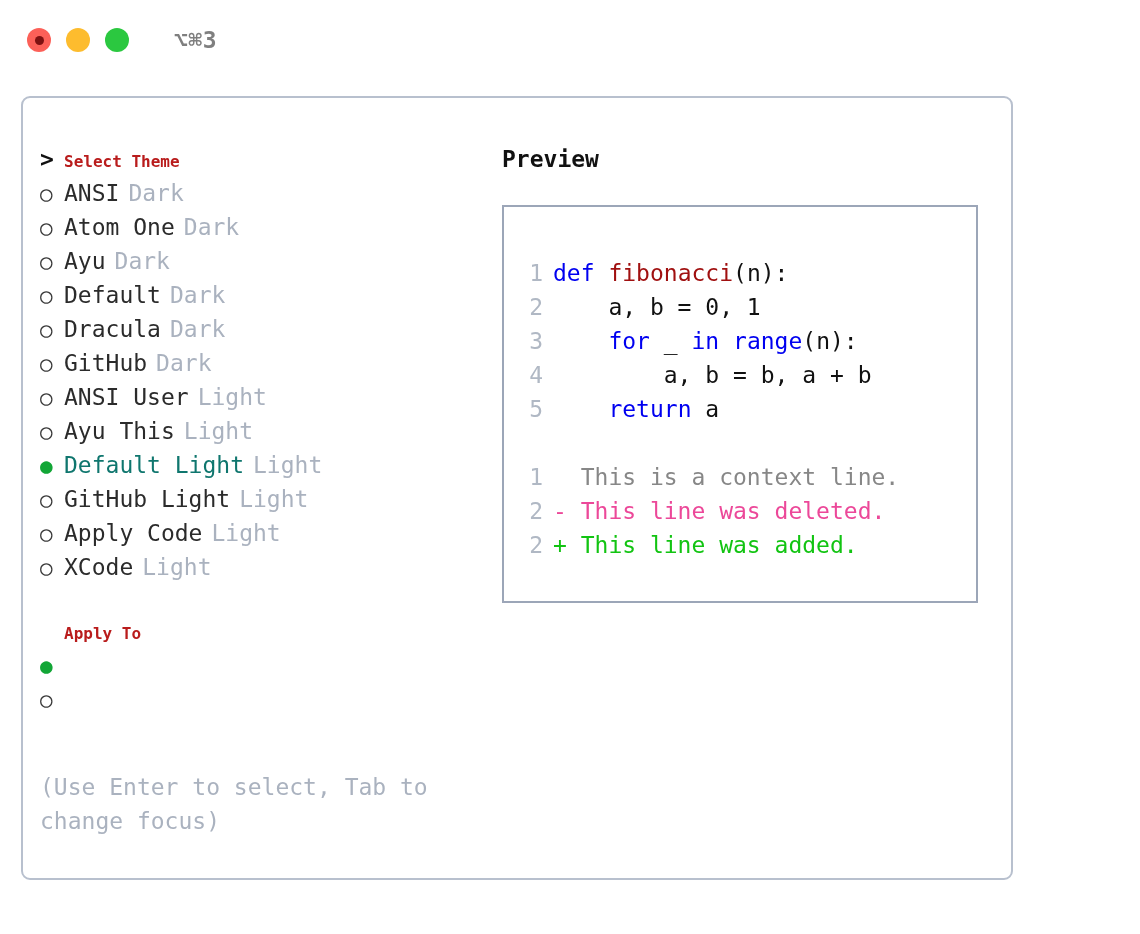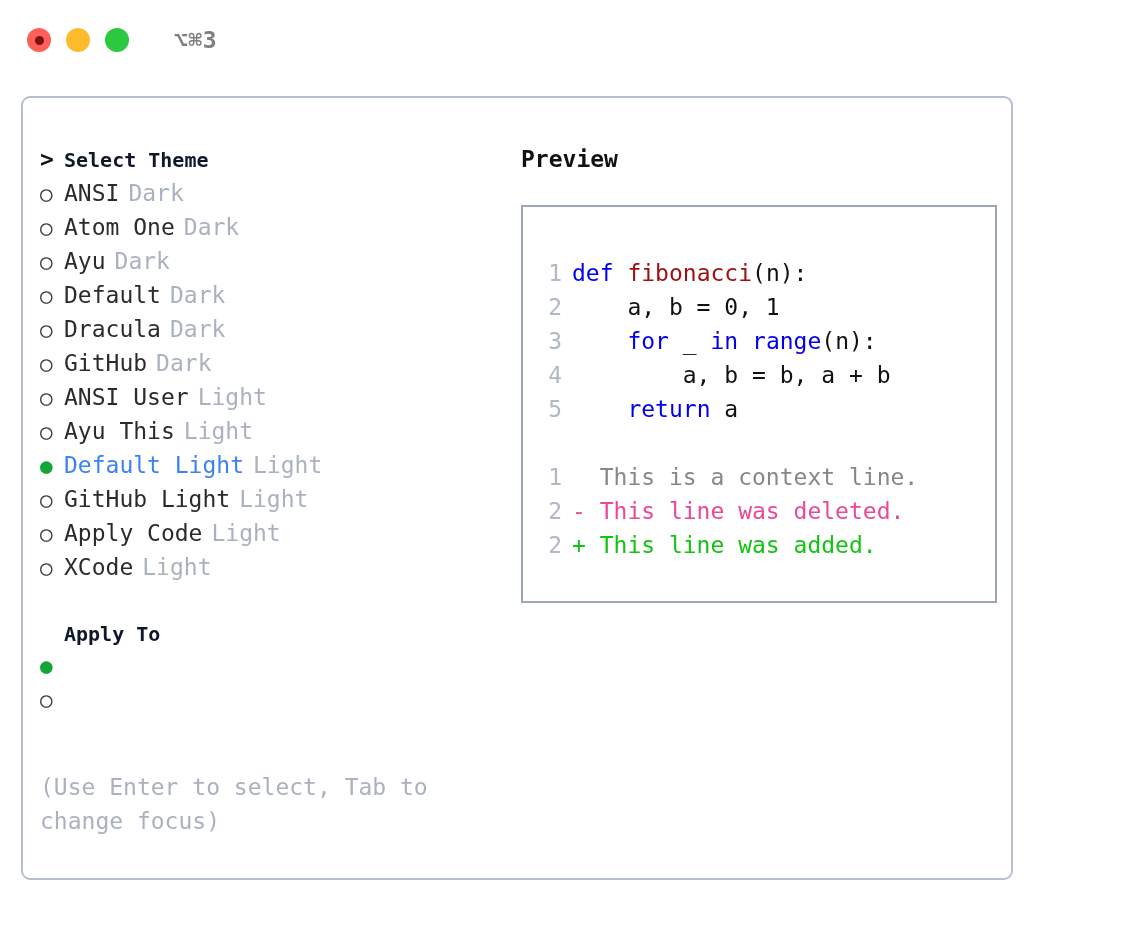--- a/index.html
+++ b/index.html
@@ -106,49 +106,49 @@
     line-height: 1;
   }
   .bullet.empty { visibility: hidden; }
   .hdr-prefix {
     width: 24px;
     flex: 0 0 24px;
     font-weight: bold;
     color: #111111;
   }
   .label { color: #2b2b2b; }
-  .label.sel { color: #3b82f6; }
+  .label.sel { color: #0f766e; }
   .variant {
     color: #aab2bf;
     margin-left: 9px;
   }
   .section-head {
     font-weight: bold;
-    color: #0f172a;
-    font-size: 20px;
+    color: #b91c1c;
+    font-size: 16px;
     text-align: center;
   }
   .bullet.on  { color: #12a636; }
   .bullet.off { color: #3a3a3a; }
 
   #apply-block { margin-top: 34px; }
 
   #hint {
     margin-top: 46px;
     color: #aab2bf;
     font-size: 23px;
     line-height: 34px;
     width: 400px;
     white-space: pre-wrap;
   }
 
   
   #right-col {
     position: absolute;
-    left: 498px;
+    left: 479px;
     top: 48px;
     width: 490px;
   }
   #preview-title {
     font-size: 23px;
     font-weight: bold;
     color: #111111;
     margin-bottom: 33px;
   }
   #preview-box {

